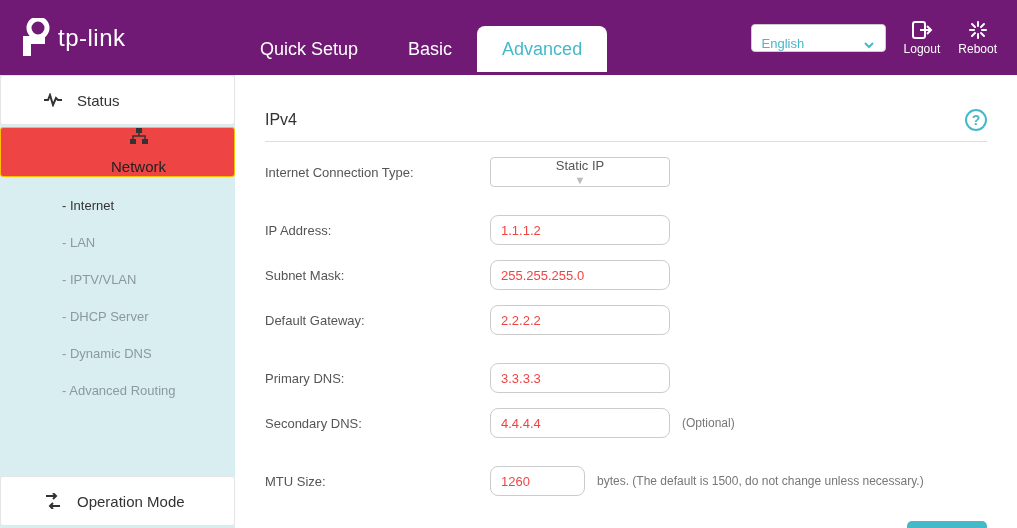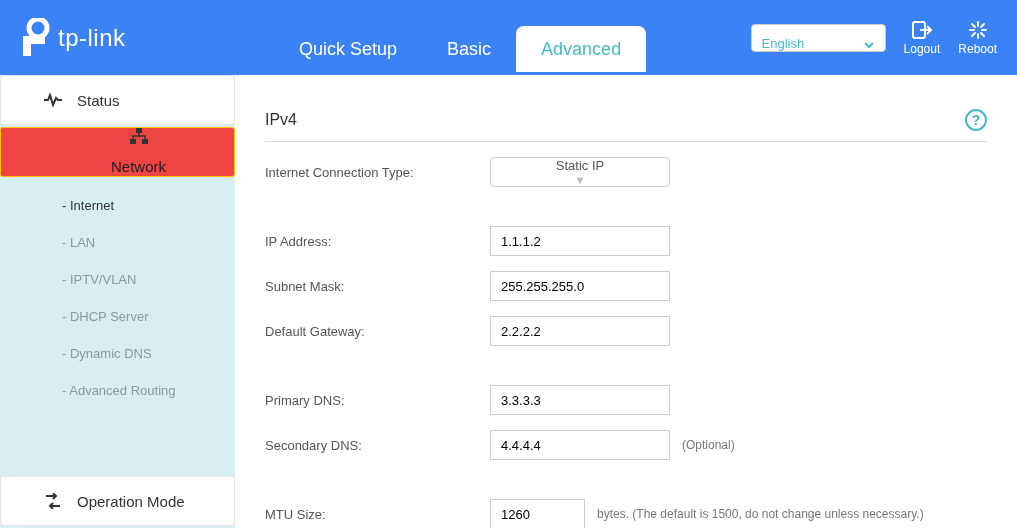--- a/index.html
+++ b/index.html
@@ -5,26 +5,25 @@
 * { box-sizing: border-box; margin: 0; padding: 0; }
 body {
   font-family: Verdana, Arial, sans-serif;
   font-size: 13px;
   background: #fff;
   width: 1017px;
   height: 528px;
   overflow: hidden;
 }
 .header {
-  background: #3b82f6;
+  background: #701a75;
   height: 75px;
   display: flex;
   align-items: center;
   color: #fff;
-  gap: 39px;
 }
 .logo {
   display: flex;
   align-items: center;
   padding-left: 20px;
   width: 235px;
 }
 .logo svg { margin-right: 8px; }
 .logo-text { font-size: 24px; font-weight: 300; letter-spacing: 0.5px; }
 
@@ -140,34 +139,34 @@
   border-radius: 50%;
   display: flex; align-items: center; justify-content: center;
   color: #46b9c9; font-weight: bold; font-size: 14px;
   cursor: pointer;
 }
 .form-row {
   display: flex;
   align-items: center;
   margin-top: 15px;
 }
-.form-row.gap-top { margin-top: 39px; }
+.form-row.gap-top { margin-top: 28px; }
 .form-label {
   width: 225px;
   color: #555;
   font-size: 13px;
 }
 .text-input {
   border: 1px solid #ccc;
-  border-radius: 0;
+  border-radius: 8px;
   height: 30px;
   width: 180px;
   padding: 0 10px;
   font-size: 13px;
-  color: #000000;
+  color: #ef4444;
   font-family: inherit;
 }
 .text-input.narrow { width: 95px; }
 .select-ctl {
   border: 1px solid #ccc;
   border-radius: 4px;
   height: 30px;
   width: 180px;
   padding: 0 10px;
   display: flex;

